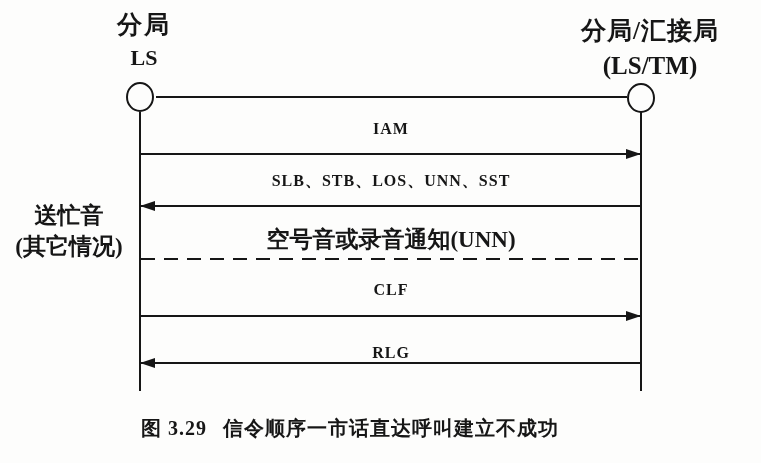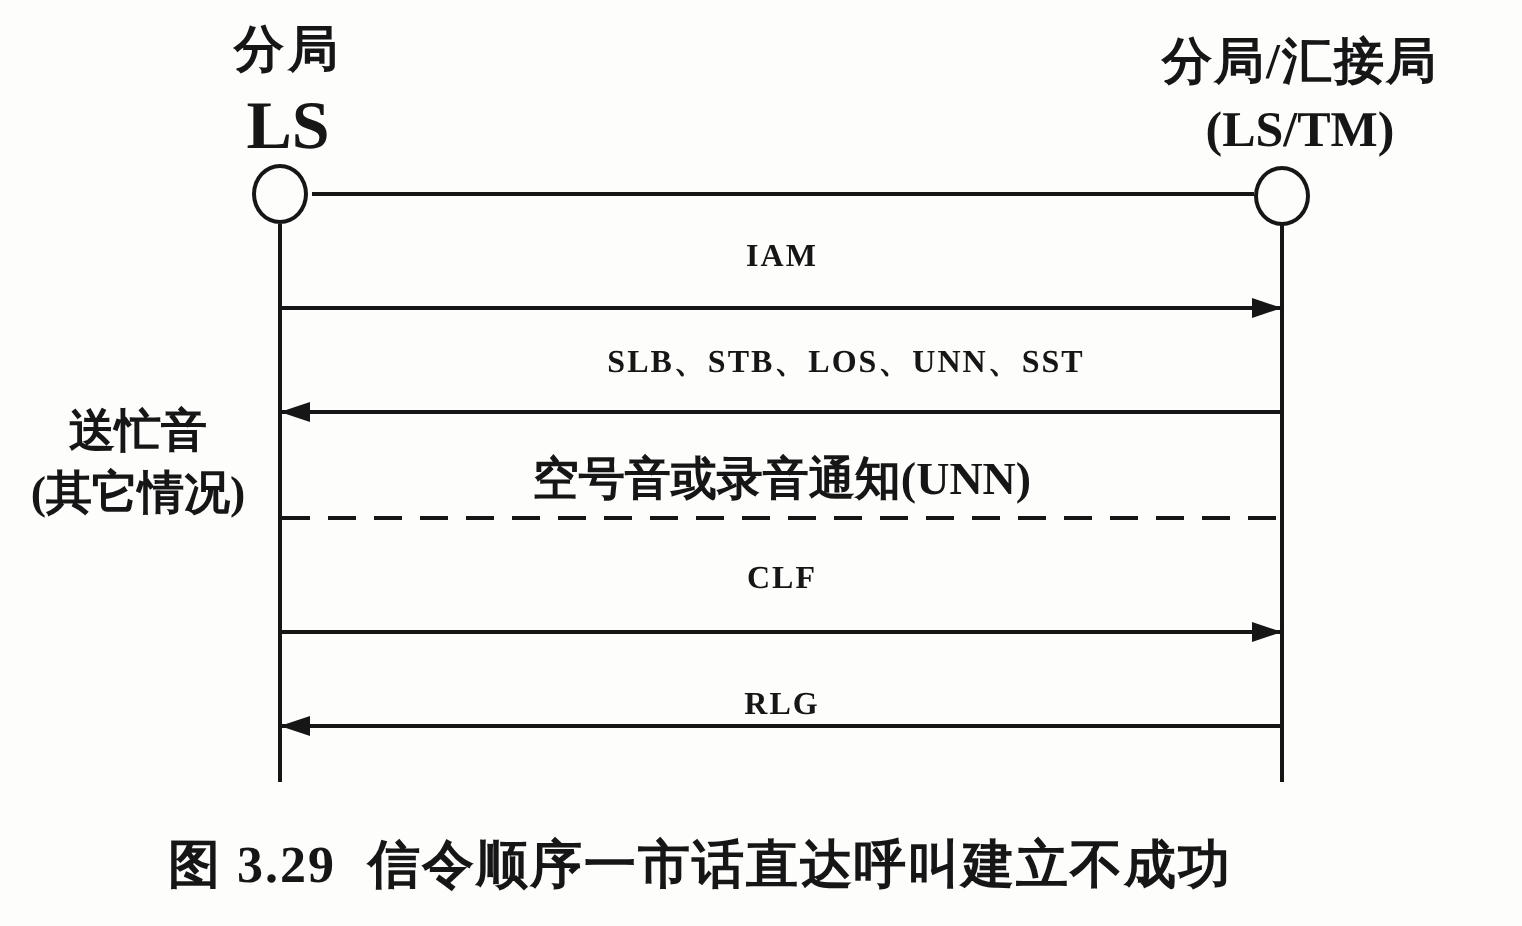--- a/index.html
+++ b/index.html
@@ -13,21 +13,21 @@
     font-family:"Liberation Serif","DejaVu Serif",serif;
     color:var(--ink);
     overflow:hidden;
   }
   #stage{position:relative;width:761px;height:463px;}
 
   .txt{position:absolute;white-space:nowrap;}
 
   
   .ent-l-title{left:112px;top:8px;width:64px;text-align:center;font-size:25px;font-weight:700;letter-spacing:2px;}
-  .ent-l-sub{left:112px;top:45px;width:64px;text-align:center;font-size:34px;font-weight:600;}
+  .ent-l-sub{left:112px;top:45px;width:64px;text-align:center;font-size:22px;font-weight:600;}
   .ent-r-title{left:572px;top:14px;width:156px;text-align:center;font-size:25px;font-weight:700;letter-spacing:1px;}
   .ent-r-sub{left:572px;top:52px;width:156px;text-align:center;font-size:25px;font-weight:600;}
 
   
   .node{position:absolute;width:28px;height:30px;border:2px solid var(--ink);border-radius:50%;background:var(--paper);box-sizing:border-box;}
   .node-l{left:126px;top:82px;}
   .node-r{left:627px;top:83px;}
 
   
   .top-link{position:absolute;left:156px;top:96px;width:471px;height:2px;background:var(--ink);}
@@ -35,21 +35,21 @@
   
   .lifeline{position:absolute;top:112px;width:2px;height:279px;background:var(--ink);}
   .lifeline-l{left:139px;}
   .lifeline-r{left:640px;}
 
   
   .mlabel{left:141px;width:500px;text-align:center;font-weight:700;}
   .mlabel-lat{font-size:16px;letter-spacing:1px;}
   .mlabel-cjk{font-size:23px;}
   .m1{top:120px;}
-  .m2{top:171px;margin-left:32px;}
+  .m2{top:171px;}
   .m3{top:224px;}
   .m4{top:281px;}
   .m5{top:326px;margin-top:18px;}
 
   
   .mline{position:absolute;left:141px;width:499px;height:2px;background:var(--ink);}
   .l1{top:153px;}
   .l2{top:205px;}
   .l3{top:258px;height:2px;background:repeating-linear-gradient(90deg,var(--ink) 0 14px,transparent 14px 23px);}
   .l4{top:315px;}
@@ -65,21 +65,21 @@
     border-right:15px solid var(--ink);
     border-top:5px solid transparent;border-bottom:5px solid transparent;
   }
 
   
   .side-note{position:absolute;left:2px;top:200px;width:134px;text-align:center;
     font-size:23px;font-weight:700;line-height:31px;}
 
   
   .caption{position:absolute;left:0;top:415px;width:700px;text-align:center;
-    font-size:26px;font-weight:700;letter-spacing:1px;}
+    font-size:20px;font-weight:700;letter-spacing:1px;}
   .caption .cap-label{margin-right:16px;}
 </style>
 </head>
 <body>
 
 <div id="stage">
 
   <div class="txt ent-l-title">分局</div>
   <div class="txt ent-l-sub">LS</div>
   <div class="txt ent-r-sub">(LS/TM)</div>

